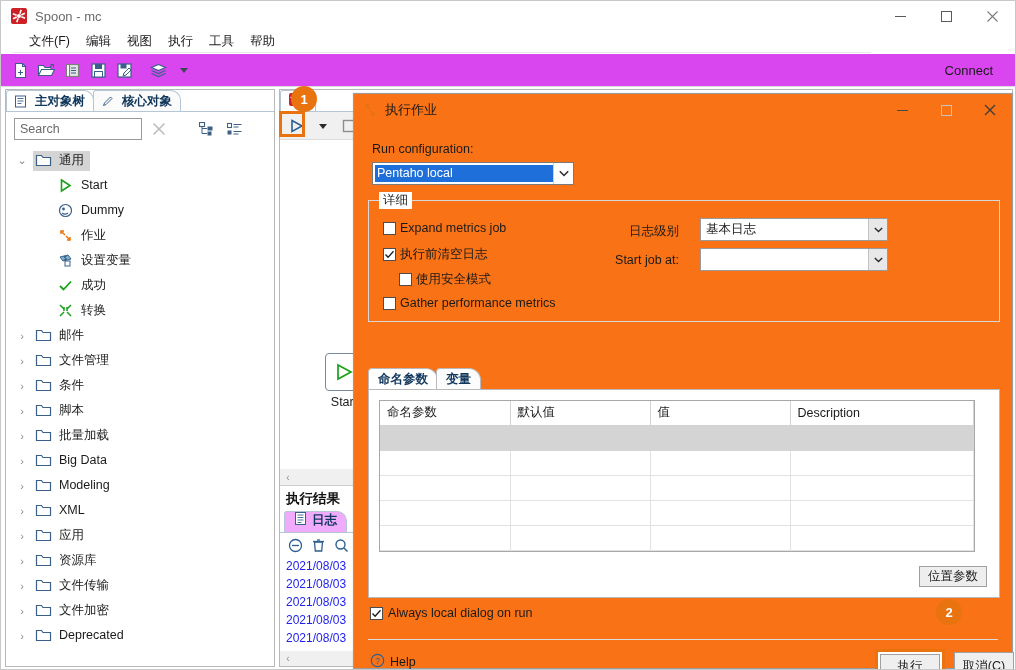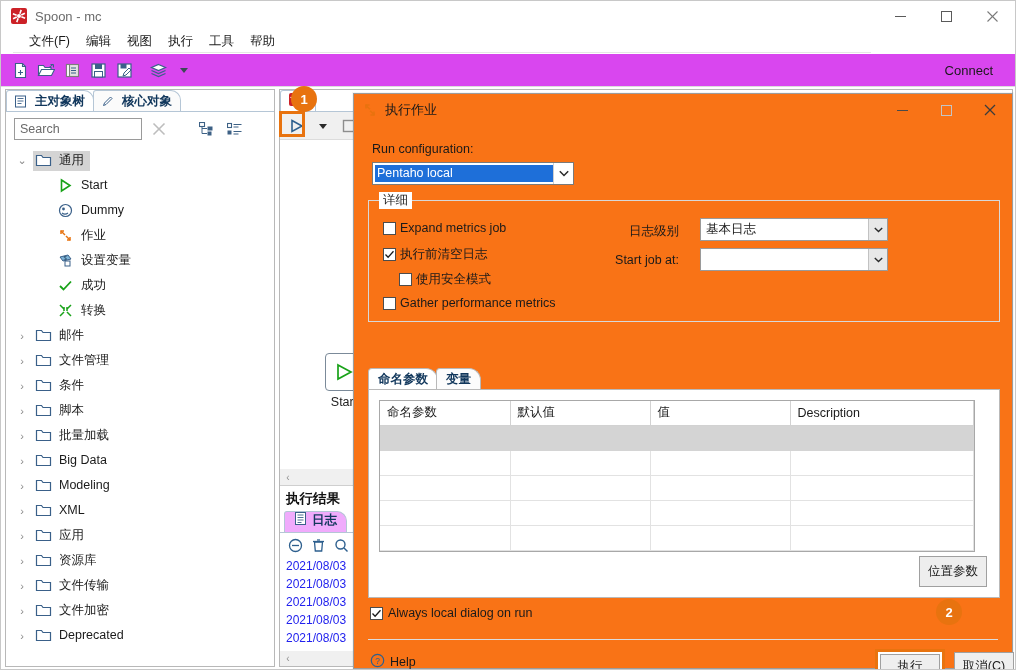--- a/index.html
+++ b/index.html
@@ -271,21 +271,21 @@
     height: 24px; text-align: left; font-weight: normal; font-size: 12.5px;
     color: #1a1a1a; padding-left: 7px;
     border-right: 1px solid #d2d2d2; border-bottom: 1px solid #d2d2d2;
     background: #fff;
   }
   #ptable td {
     height: 25px; border-right: 1px solid #e2e2e2; border-bottom: 1px solid #e2e2e2;
   }
   #ptable tr.selected td { background: #d4d4d4; border-bottom-color: #d4d4d4; border-right-color: #d4d4d4; }
   #pos-btn {
-    position: absolute; right: 12px; bottom: 10px; min-width: 62px; height: 31px;
+    position: absolute; right: 12px; bottom: 10px; min-width: 62px; height: 21px;
     border: 1px solid #a0a0a0; background: #eeeeee;
     display: flex; align-items: center; justify-content: center;
     font-size: 12.5px; color: #1a1a1a; padding: 0 8px;
   }
 
   #always-row { position: absolute; left: 16px; top: 480px; display: flex; align-items: center; gap: 5px; font-size: 12.5px; }
 
   #dlg-sep { position: absolute; left: 14px; right: 14px; top: 513px; height: 1px; background: #dcdcdc; }
 
   #help-btn {

